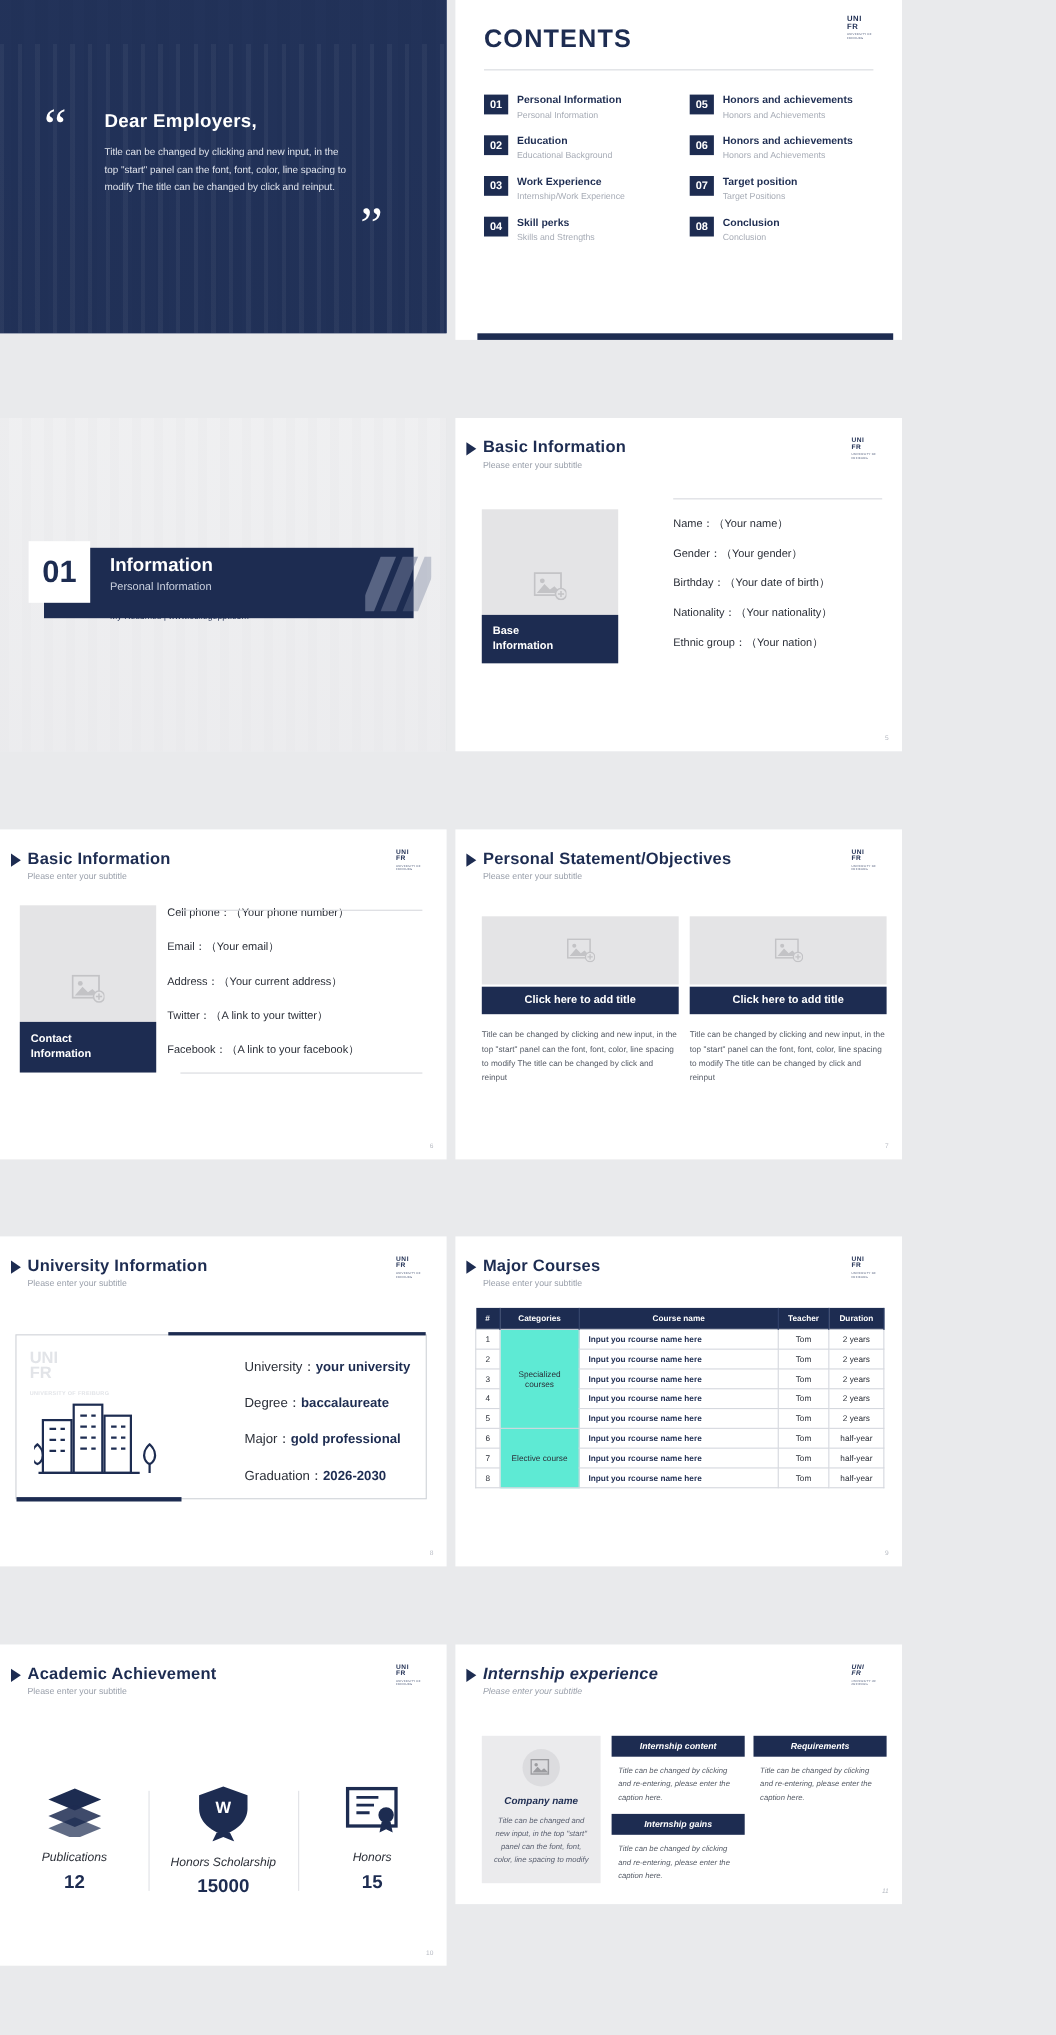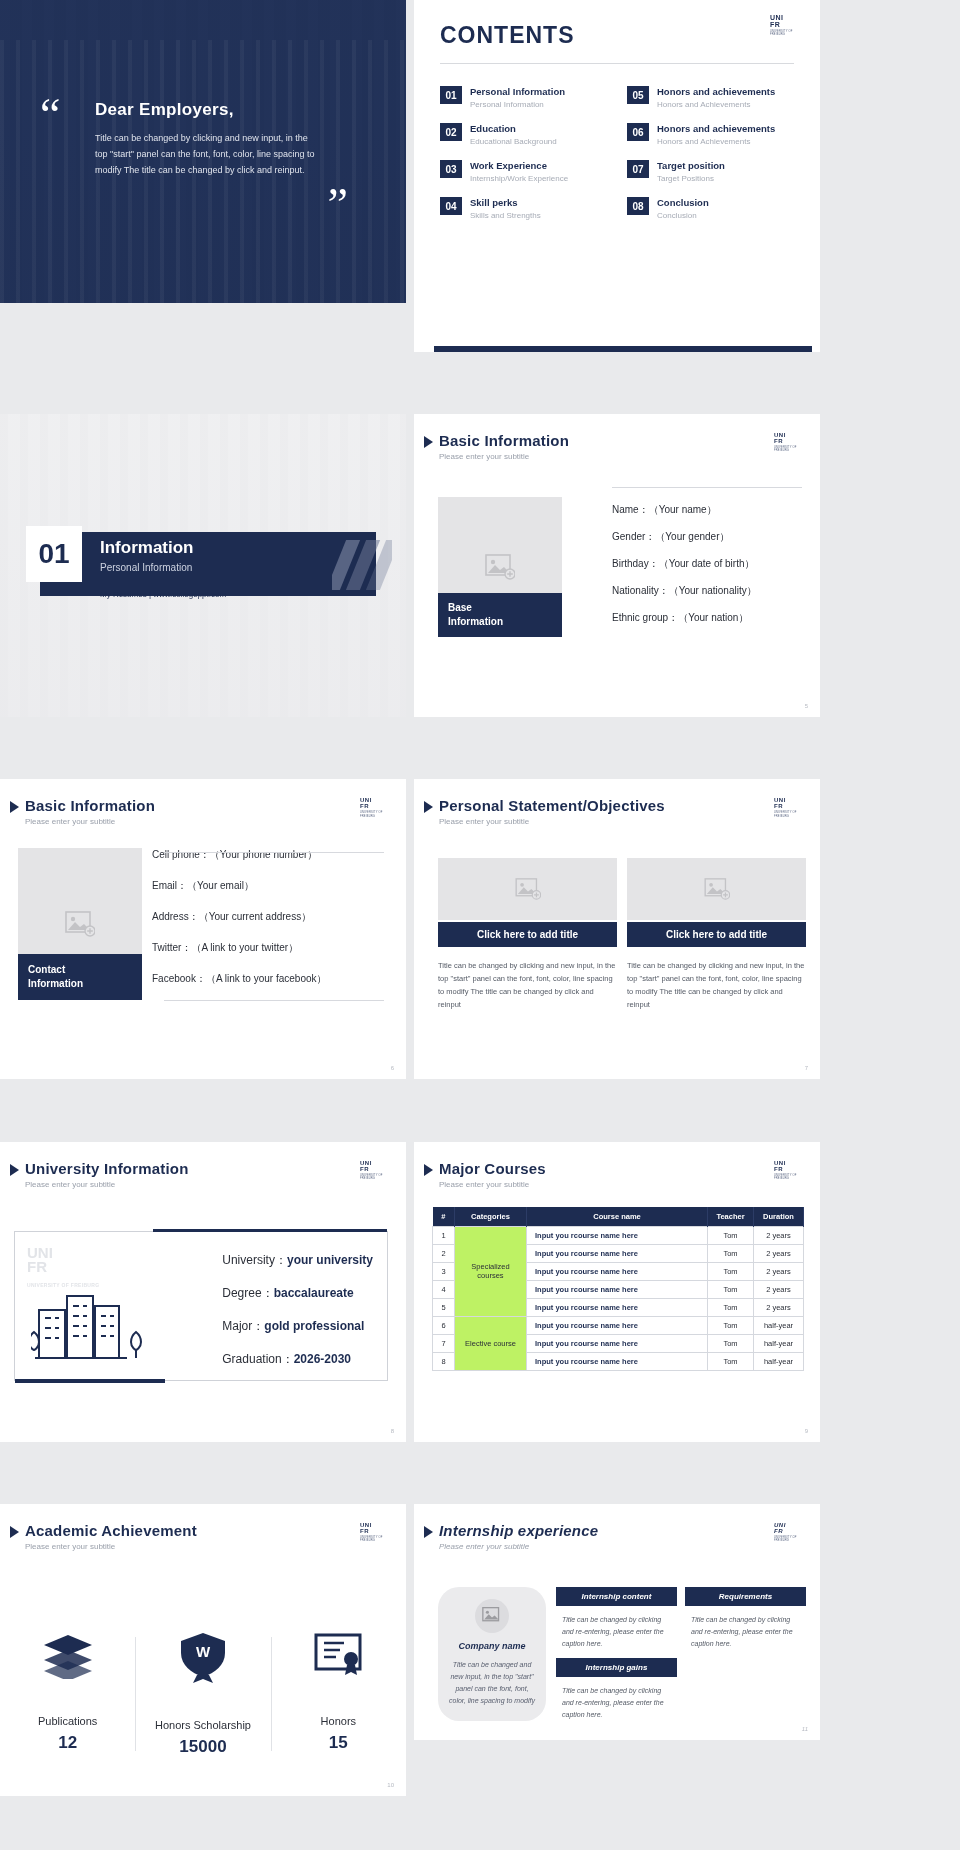--- a/index.html
+++ b/index.html
@@ -100,21 +100,21 @@
   .s-quote .q-title {
     position: absolute; left: 95px; top: 100px;
     font-size: 17px; font-weight: bold; letter-spacing: .3px;
   }
   .s-quote .q-body {
     position: absolute; left: 95px; top: 130px; width: 222px;
     font-size: 9px; line-height: 16px; color: #dfe3ec;
   }
 
   
-  .s-contents { height: 352px; position: relative; }
+  .s-contents { height: 309px; position: relative; }
   .s-contents h1 {
     margin: 0; padding: 22px 0 0 26px;
     font-size: 23px; letter-spacing: 1px; color: #1d2c51; font-weight: bold;
   }
   .s-contents .rule {
     margin: 14px 26px 0 26px; height: 1px; background: #d8dade;
   }
   .s-contents .toc {
     display: grid; grid-template-columns: 1fr 1fr;
     gap: 14px 16px;
@@ -247,35 +247,35 @@
     font-size: 7.5px;
   }
   table.courses th {
     background: #1d2c51; color: #fff; font-weight: bold; padding: 5px 2px;
     border-right: 1px solid #2c3c66;
   }
   table.courses td {
     border: 1px solid #d5d8de; padding: 4px 4px; color: #2b2f38; text-align: center;
   }
   table.courses td.name { text-align: left; font-weight: bold; color: #1d2c51; padding-left: 8px; }
-  table.courses td.cat { background: #bef264; }
+  table.courses td.cat { background: #5eead4; }
 
   
   .ach { display: flex; margin-top: 38px; }
   .ach .col { flex: 1; text-align: center; position: relative; }
   .ach .col + .col::before {
     content: ""; position: absolute; left: 0; top: 6px; bottom: 6px; width: 1px; background: #e0e2e6;
   }
-  .ach .lbl { font-size: 11px; color: #2b2f38; margin-top: 32px; }
+  .ach .lbl { font-size: 11px; color: #2b2f38; margin-top: 8px; font-style: italic; }
   .ach .val { font-size: 17px; font-weight: bold; color: #1d2c51; margin-top: 6px; }
 
   
   .intern { display: flex; padding: 14px 14px 0 24px; gap: 10px; }
   .intern .left {
-    width: 108px; background: #ebebed; flex: 0 0 auto; padding: 12px 9px; text-align: center; border-radius: 21px;
+    width: 108px; background: #ebebed; flex: 0 0 auto; padding: 12px 9px; text-align: center;
   }
   .intern .left .circ {
     width: 34px; height: 34px; border-radius: 50%; background: #dcdcdf;
     margin: 0 auto 8px; display: flex; align-items: center; justify-content: center;
   }
   .intern .left .cn { font-size: 9px; font-weight: bold; color: #1d2c51; margin-bottom: 8px; }
   .intern .left .cp { font-size: 7px; color: #5a6070; line-height: 12px; }
   .intern .right { flex: 1; display: grid; grid-template-columns: 1fr 1fr; gap: 8px 8px; }
   .intern .cell .hd {
     background: #1d2c51; color: #fff; font-size: 8px; font-weight: bold;

